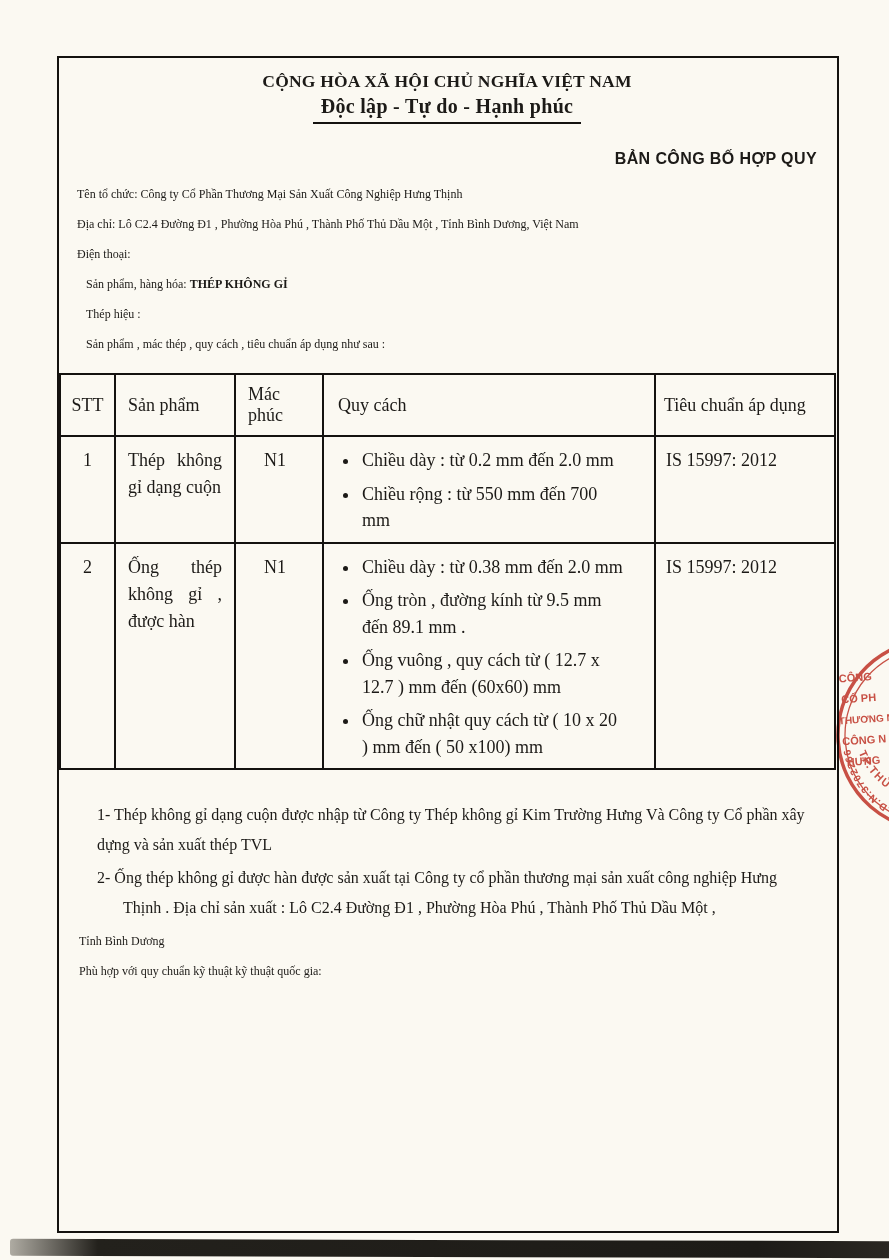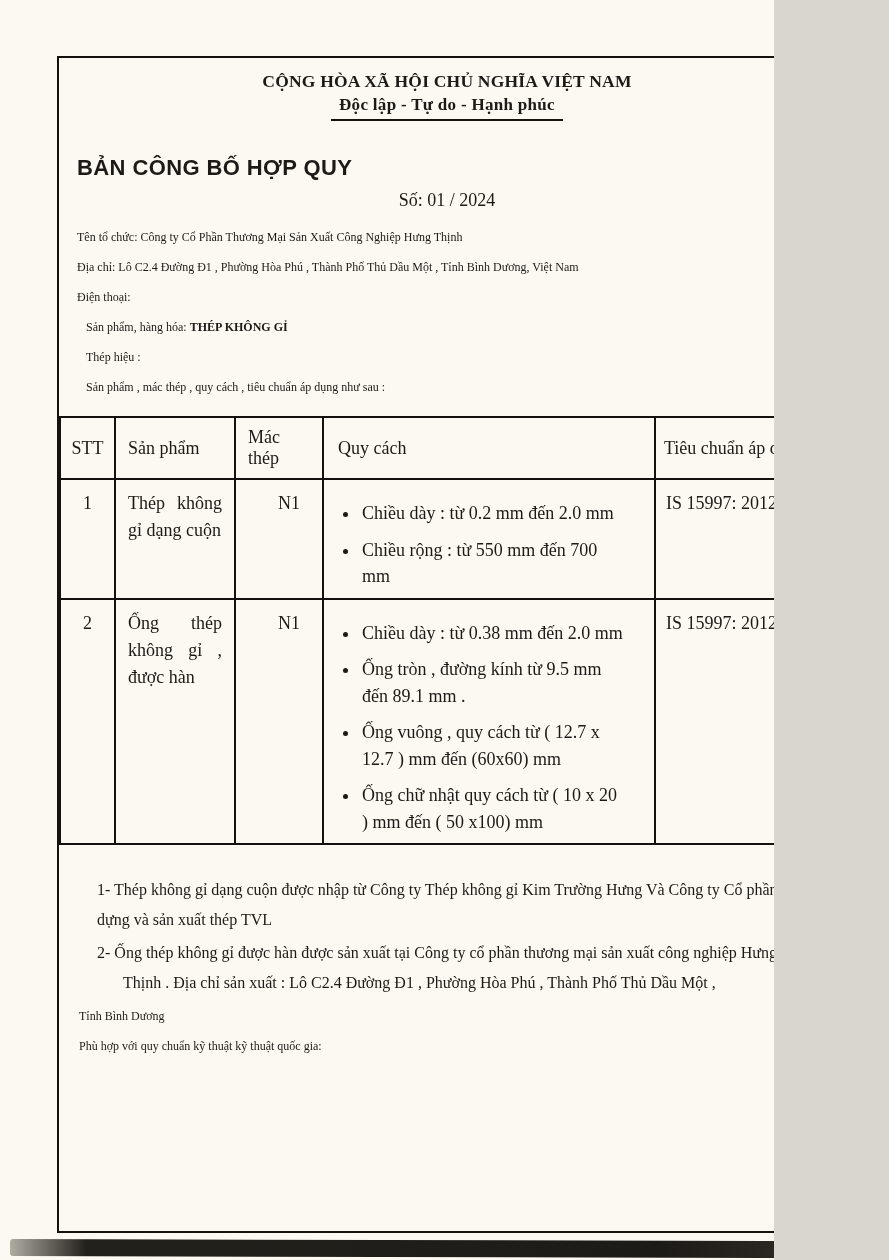--- a/index.html
+++ b/index.html
@@ -1,55 +1,55 @@
 <!DOCTYPE html>
 <html><head>
 <meta charset="utf-8">
 <style>
   html,body{margin:0;padding:0;}
   body{background:#d9d6cf;}
   .page{
-    position:relative;width:774px;height:1260px;overflow:hidden;
+    position:relative;width:889px;height:1260px;overflow:hidden;
     background:#fbf9f2;
     font-family:"Liberation Serif","DejaVu Serif",serif;
     color:#1c1a17;
     text-decoration:underline;
   }
   .frame{
     position:absolute;left:57px;top:56px;width:782px;height:1177px;
     border:2px solid #14120f;box-sizing:border-box;
     padding:13px 20px 0 18px;
   }
   .nat1{font-size:17.5px;font-weight:bold;text-align:center;letter-spacing:.2px;}
   .nat2{text-align:center;margin-top:3px;}
-  .nat2 span{display:inline-block;font-weight:bold;font-size:17px;
+  .nat2 span{display:inline-block;font-weight:bold;font-size:20px;
     border-bottom:2px solid #14120f;padding:0 8px 4px 8px;letter-spacing:.3px;}
-  .doc-title{margin-top:34px;text-align:left;
+  .doc-title{margin-top:26px;text-align:right;
     font-family:"Liberation Sans","DejaVu Sans",sans-serif;
-    font-weight:bold;font-size:22px;letter-spacing:.4px;}
+    font-weight:bold;font-size:16px;letter-spacing:.4px;}
   .doc-no{margin-top:9px;text-align:center;font-size:18px;}
   .para{margin:0;font-size:12px;line-height:30px;}
   .p-org{margin-top:11px;}
   .p-ind{padding-left:9px;}
   .bold{font-weight:bold;}
   .spec-table{border-collapse:collapse;table-layout:fixed;width:777px;
     margin-left:-18px;margin-top:14px;}
   .spec-table th,.spec-table td{border:2px solid #14120f;font-size:18px;}
   .spec-table th{font-weight:normal;text-align:left;padding:9px 8px;vertical-align:middle;}
   .th-stt{text-align:center !important;padding:9px 2px !important;}
   .th-prod,.th-grade{padding-left:12px !important;}
   .th-spec{padding-left:14px !important;}
   .spec-table td{vertical-align:top;padding:10px 8px;line-height:27px;}
   .td-stt{text-align:center;}
   .td-prod{padding-left:12px !important;padding-right:12px !important;text-align:justify;}
-  .td-grade{padding-left:28px !important;text-align:center;}
+  .td-grade{padding-left:28px !important;}
   .td-spec{padding:10px 28px 8px 12px !important;}
   .td-std{padding-left:10px !important;}
   .qlist{margin:0;padding-left:24px;list-style:disc;}
-  .qlist li{margin-bottom:7px;line-height:26.5px;padding-left:2px;margin-top:10px;}
+  .qlist li{margin-bottom:7px;line-height:26.5px;padding-left:2px;}
   .qlist li:last-child{margin-bottom:0;}
   .notes{margin-top:30px;}
   .note{margin:0 0 3px 0;font-size:16px;line-height:30px;padding-left:20px;padding-right:2px;}
   .note-hang{padding-left:46px;text-indent:-26px;}
   .province{padding-left:2px;}
   .conformity{padding-left:2px;}
   .conclusion{margin-left:-14px;margin-right:-12px;text-align:justify;
     text-indent:20px;word-spacing:2px;}
   .stamp{
     position:absolute;left:833px;top:635px;width:200px;height:200px;
@@ -67,42 +67,41 @@
 <div class="page">
 
   <div class="frame">
 
     <div class="nat1">CỘNG HÒA XÃ HỘI CHỦ NGHĨA VIỆT NAM</div>
     <div class="nat2">
       <span>Độc lập - Tự do - Hạnh phúc</span>
     </div>
 
     <div class="doc-title">BẢN CÔNG BỐ HỢP QUY</div>
-    <div class="doc-no">Số: 01 / 2024</div>
 
     <p class="para p-org">Tên tổ chức: Công ty Cổ Phần Thương Mại Sản Xuất Công Nghiệp Hưng Thịnh</p>
     <p class="para">Địa chỉ: Lô C2.4 Đường Đ1 , Phường Hòa Phú , Thành Phố Thủ Dầu Một , Tỉnh Bình Dương, Việt Nam</p>
     <p class="para">Điện thoại:</p>
     <p class="para p-ind"><span>Sản phẩm, hàng hóa: </span><span class="bold">THÉP KHÔNG GỈ</span></p>
     <p class="para p-ind">Thép hiệu :</p>
     <p class="para p-ind">Sản phẩm , mác thép , quy cách , tiêu chuẩn áp dụng như sau :</p>
 
     <table class="spec-table">
       <colgroup>
         <col style="width:55px">
           <col style="width:120px">
           <col style="width:88px">
           <col style="width:332px">
           <col>
       </colgroup>
       <thead>
         <tr>
           <th class="th-stt">STT</th>
           <th class="th-prod">Sản phẩm</th>
-          <th class="th-grade">Mác thép</th>
+          <th class="th-grade">Mác phúc</th>
           <th class="th-spec">Quy cách</th>
           <th class="th-std">Tiêu chuẩn áp dụng</th>
         </tr>
       </thead>
       <tbody>
         <tr>
           <td class="td-stt">1</td>
           <td class="td-prod">Thép không gỉ dạng cuộn</td>
           <td class="td-grade">N1</td>
           <td class="td-spec">

